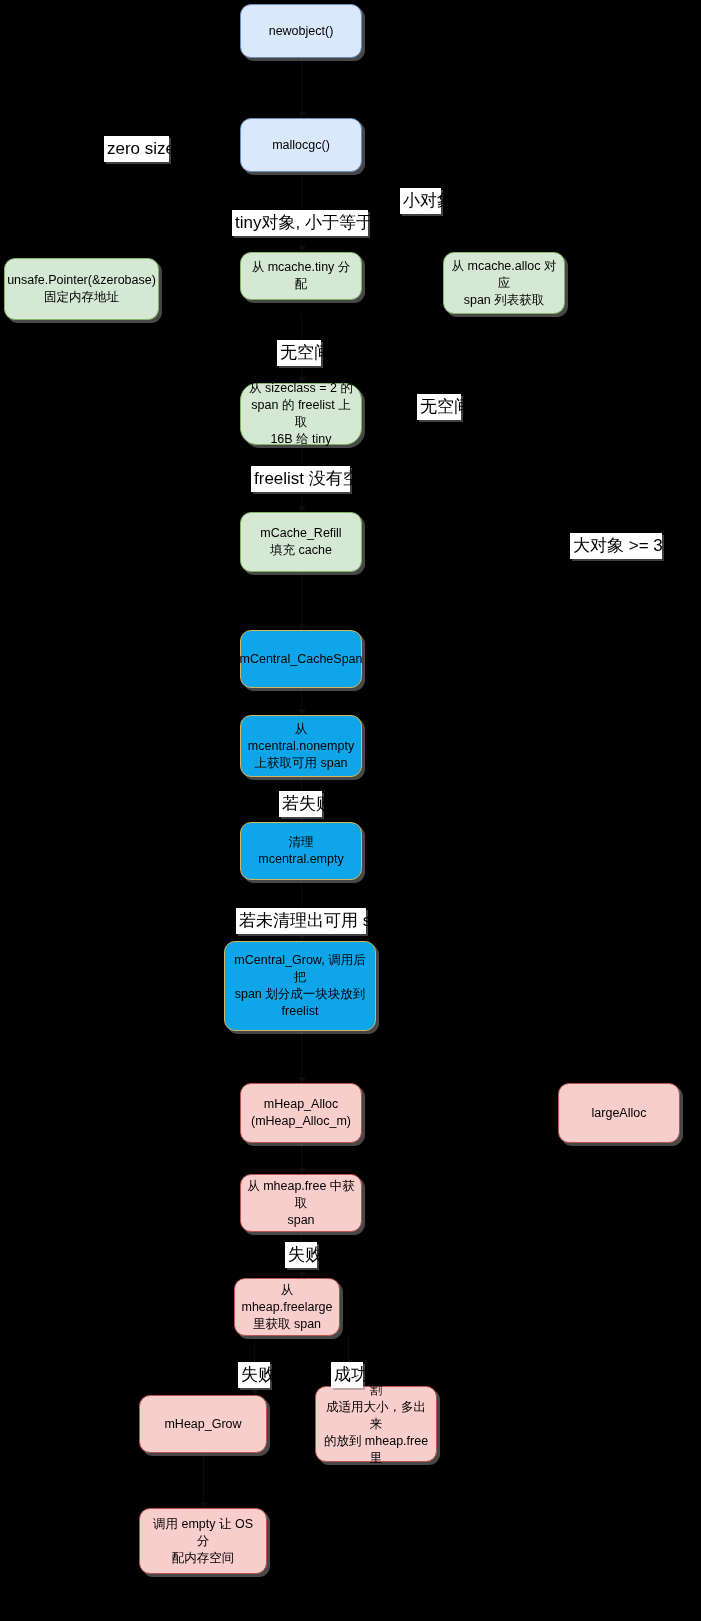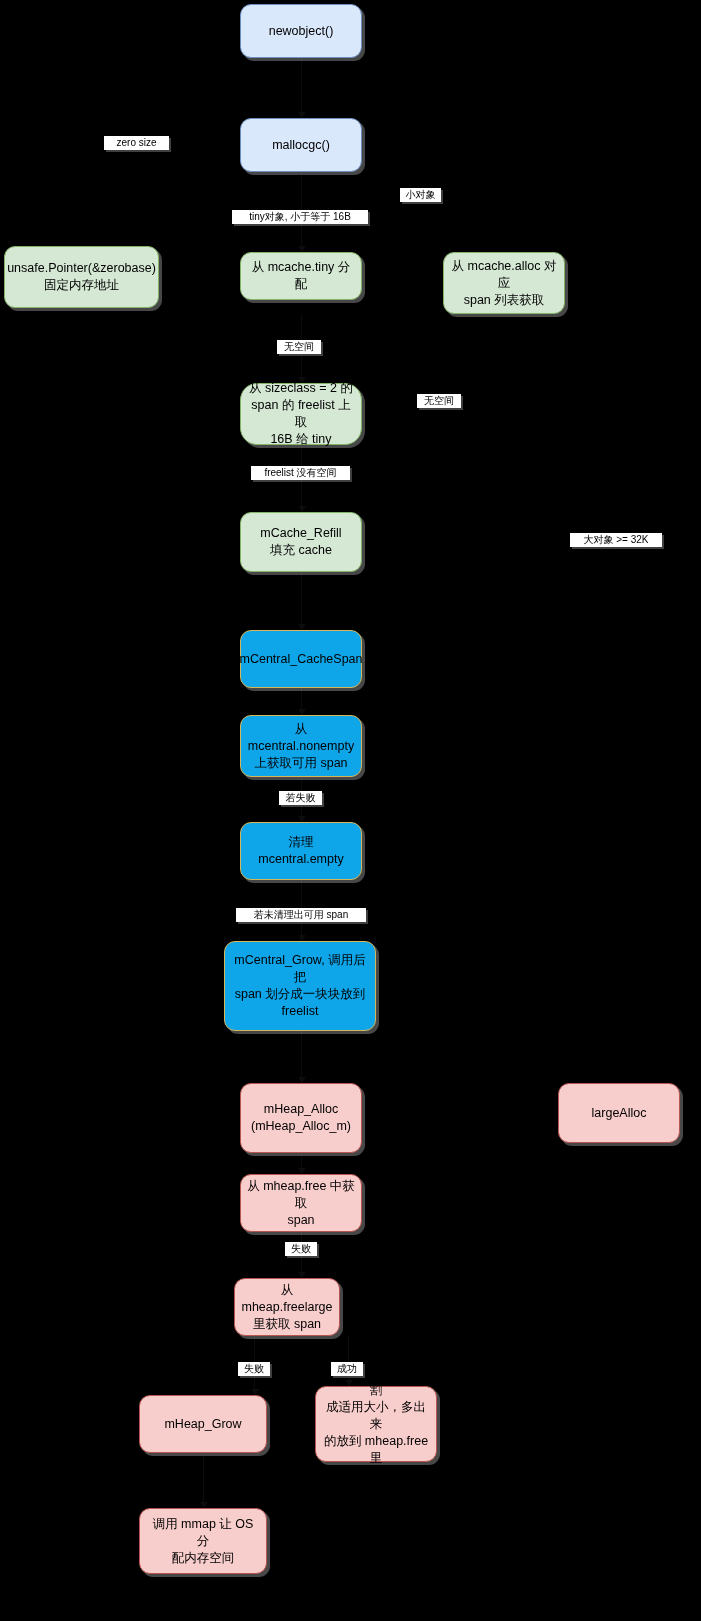--- a/index.html
+++ b/index.html
@@ -32,23 +32,23 @@
   }
   .blue   { background: #dae8fc; border: 1.2px solid #6c8ebf; }
   .green  { background: #d5e8d4; border: 1.2px solid #82b366; }
   .yellow { background: #0ea5e9; border: 1.2px solid #d6b656; }
   .pink   { background: #f8cecc; border: 1.2px solid #b85450; }
 
   .edge-label {
     position: absolute;
     background: #ffffff;
     color: #000000;
-    font-size: 10px;
+    font-size: 17px;
     line-height: 14px;
-    padding: 0 3px;
+    padding: 6px 3px;
     white-space: nowrap;
     box-sizing: border-box;
     text-align: center;
     box-shadow: 2px 2px 0 rgba(128,128,128,0.5);
   }
 
   .conn {
     position: absolute;
     background: #0c0c0c;
   }
@@ -90,51 +90,51 @@
     <div class="conn conn-v" style="left: 301px; top: 1232px; height: 46px;"></div>
     <div class="arrowhead" style="left: 297.5px; top: 1272px;"></div>
     <div class="conn conn-v" style="left: 254px; top: 1336px; height: 59px;"></div>
     <div class="arrowhead" style="left: 250.5px; top: 1389px;"></div>
     <div class="conn conn-v" style="left: 348px; top: 1336px; height: 50px;"></div>
     <div class="arrowhead" style="left: 344.5px; top: 1380px;"></div>
     <div class="conn conn-v" style="left: 203px; top: 1453px; height: 55px;"></div>
     <div class="arrowhead" style="left: 199.5px; top: 1502px;"></div>
     <div class="node blue" style="left: 240px; top: 4px; width: 122px; height: 54px;">newobject()</div>
     <div class="node blue" style="left: 240px; top: 118px; width: 122px; height: 54px;">mallocgc()</div>
-    <div class="node green" style="left: 4px; top: 246px; width: 155px; height: 62px;">unsafe.Pointer(&amp;zerobase)
+    <div class="node green" style="left: 4px; top: 258px; width: 155px; height: 62px;">unsafe.Pointer(&amp;zerobase)
 固定内存地址</div>
     <div class="node green" style="left: 240px; top: 252px; width: 122px; height: 48px;">从 mcache.tiny 分配</div>
     <div class="node green" style="left: 443px; top: 252px; width: 122px; height: 62px;">从 mcache.alloc 对应
 span 列表获取</div>
     <div class="node green" style="left: 240px; top: 383px; width: 122px; height: 62px; border-radius: 17px;">从 sizeclass = 2 的
 span 的 freelist 上取
 16B 给 tiny</div>
     <div class="node green" style="left: 240px; top: 512px; width: 122px; height: 60px;">mCache_Refill
 填充 cache</div>
     <div class="node yellow" style="left: 240px; top: 630px; width: 122px; height: 58px;">mCentral_CacheSpan</div>
     <div class="node yellow" style="left: 240px; top: 715px; width: 122px; height: 62px;">从
 mcentral.nonempty
 上获取可用 span</div>
     <div class="node yellow" style="left: 240px; top: 822px; width: 122px; height: 58px;">清理 mcentral.empty</div>
     <div class="node yellow" style="left: 224px; top: 941px; width: 152px; height: 90px;">mCentral_Grow, 调用后把
 span 划分成一块块放到
 freelist</div>
-    <div class="node pink" style="left: 240px; top: 1083px; width: 122px; height: 70px;">mHeap_Alloc
+    <div class="node pink" style="left: 240px; top: 1083px; width: 122px; height: 60px;">mHeap_Alloc
 (mHeap_Alloc_m)</div>
     <div class="node pink" style="left: 558px; top: 1083px; width: 122px; height: 60px;">largeAlloc</div>
     <div class="node pink" style="left: 240px; top: 1174px; width: 122px; height: 58px;">从 mheap.free 中获取
 span</div>
     <div class="node pink" style="left: 234px; top: 1278px; width: 106px; height: 58px;">从 mheap.freelarge
 里获取 span</div>
     <div class="node pink" style="left: 139px; top: 1395px; width: 128px; height: 58px;">mHeap_Grow</div>
     <div class="node pink" style="left: 315px; top: 1386px; width: 122px; height: 76px;">span 可能太大，切割
 成适用大小，多出来
 的放到 mheap.free 里
 面</div>
-    <div class="node pink" style="left: 139px; top: 1508px; width: 128px; height: 66px;">调用 mmap 让 OS 分
+    <div class="node pink" style="left: 139px; top: 1508px; width: 128px; height: 66px;">调用 empty 让 OS 分
 配内存空间</div>
     <div class="edge-label" style="left: 104px; top: 136px; width: 65px;">zero size</div>
     <div class="edge-label" style="left: 400px; top: 188px; width: 41px;">小对象</div>
     <div class="edge-label" style="left: 232px; top: 210px; width: 136px;">tiny对象, 小于等于 16B</div>
     <div class="edge-label" style="left: 277px; top: 340px; width: 44px;">无空间</div>
     <div class="edge-label" style="left: 417px; top: 394px; width: 44px;">无空间</div>
     <div class="edge-label" style="left: 251px; top: 466px; width: 99px;">freelist 没有空间</div>
     <div class="edge-label" style="left: 570px; top: 533px; width: 92px;">大对象 &gt;= 32K</div>
     <div class="edge-label" style="left: 279px; top: 791px; width: 43px;">若失败</div>
     <div class="edge-label" style="left: 236px; top: 908px; width: 130px;">若未清理出可用 span</div>

